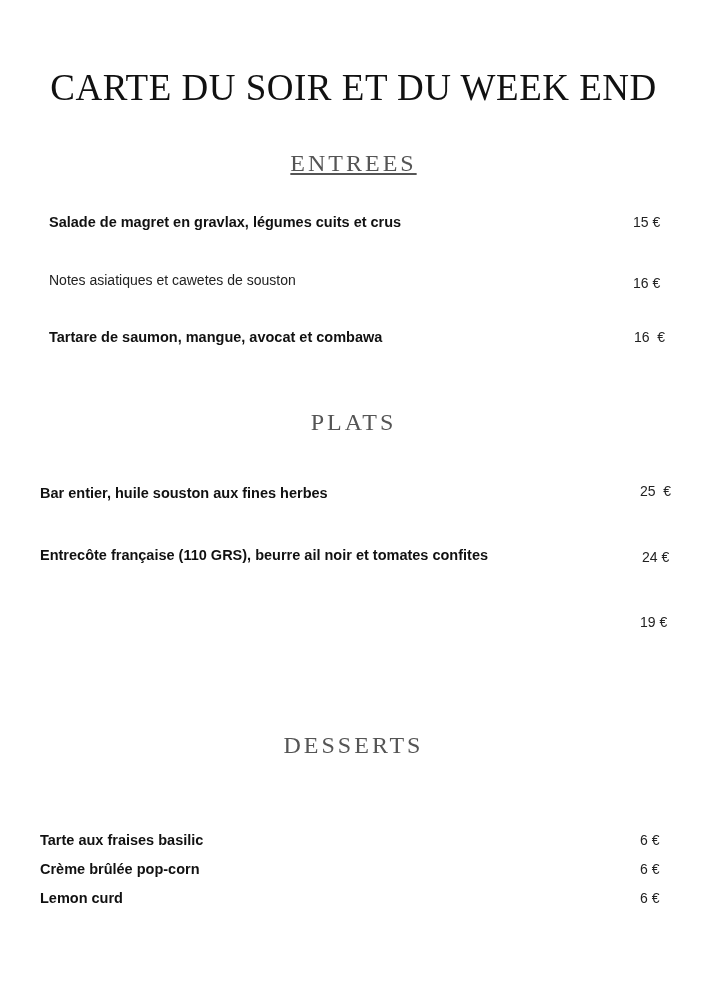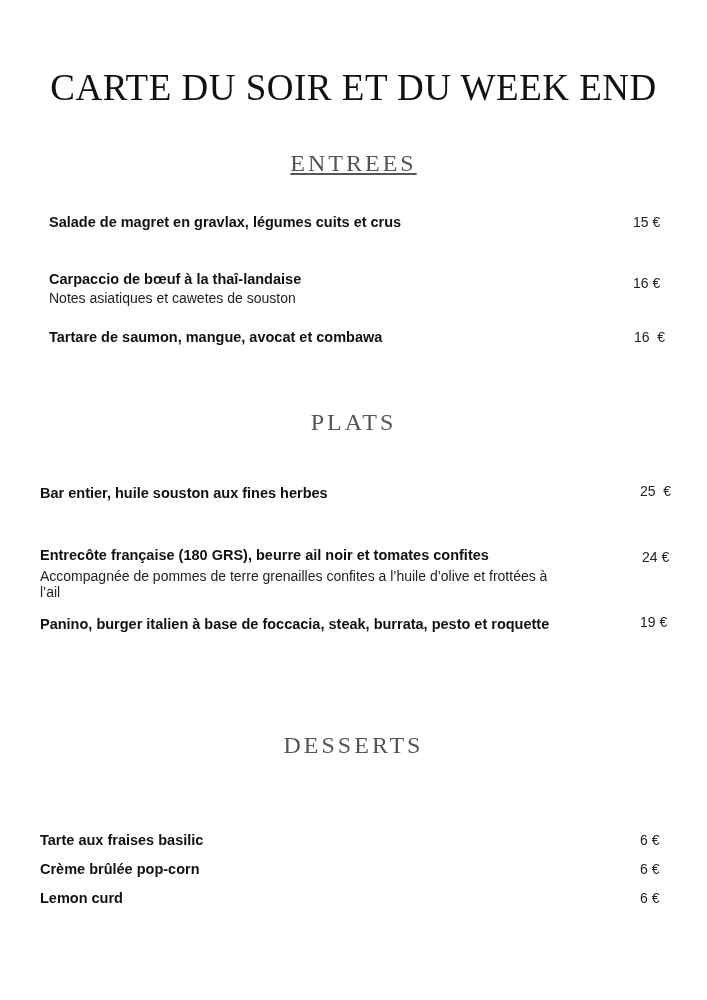--- a/index.html
+++ b/index.html
@@ -29,45 +29,42 @@
 <div class="title">CARTE DU SOIR ET DU WEEK END</div>
 
 <div class="section-title" style="top:148px;text-decoration:underline;">ENTREES</div>
 
 <div class="item" style="left:49px; top:213px; width:520px;">
   <div class="item-name">Salade de magret en gravlax, légumes cuits et crus</div>
 </div>
 <div class="price" style="left:593px; top:214px;">15 €</div>
 
 <div class="item" style="left:49px; top:270px; width:520px;">
-  <div class="item-name">Carpaccio de bœuf à la thaî-landaise</div>
   <div class="item-desc" style="margin-top:2px;">Notes asiatiques et cawetes de souston</div>
 </div>
 <div class="price" style="left:593px; top:275px;">16 €</div>
 
 <div class="item" style="left:49px; top:328px; width:520px;">
   <div class="item-name">Tartare de saumon, mangue, avocat et combawa</div>
 </div>
 <div class="price" style="left:594px; top:329px;">16  €</div>
 
 <div class="section-title" style="top:407px;">PLATS</div>
 
 <div class="item" style="left:40px; top:484px; width:530px;">
   <div class="item-name">Bar entier, huile souston aux fines herbes</div>
 </div>
 <div class="price" style="left:600px; top:483px;">25  €</div>
 
 <div class="item" style="left:40px; top:546px; width:540px;">
-  <div class="item-name">Entrecôte française (180 GRS), beurre ail noir et tomates confites</div>
-  <div class="item-desc" style="margin-top:4px; width:525px;">Accompagnée de pommes de terre grenailles confites a l’huile d’olive et frottées à l’ail</div>
+  <div class="item-name">Entrecôte française (110 GRS), beurre ail noir et tomates confites</div>
 </div>
 <div class="price" style="left:602px; top:549px;">24 €</div>
 
 <div class="item" style="left:40px; top:615px; width:520px;">
-  <div class="item-name" style="width:510px;">Panino, burger italien à base de foccacia, steak, burrata, pesto et roquette</div>
 </div>
 <div class="price" style="left:600px; top:614px;">19 €</div>
 
 <div class="section-title" style="top:730px;">DESSERTS</div>
 
 <div class="item" style="left:40px; top:831px; width:400px;">
   <div class="item-name">Tarte aux fraises basilic</div>
 </div>
 <div class="price" style="left:600px; top:832px;">6 €</div>
 

